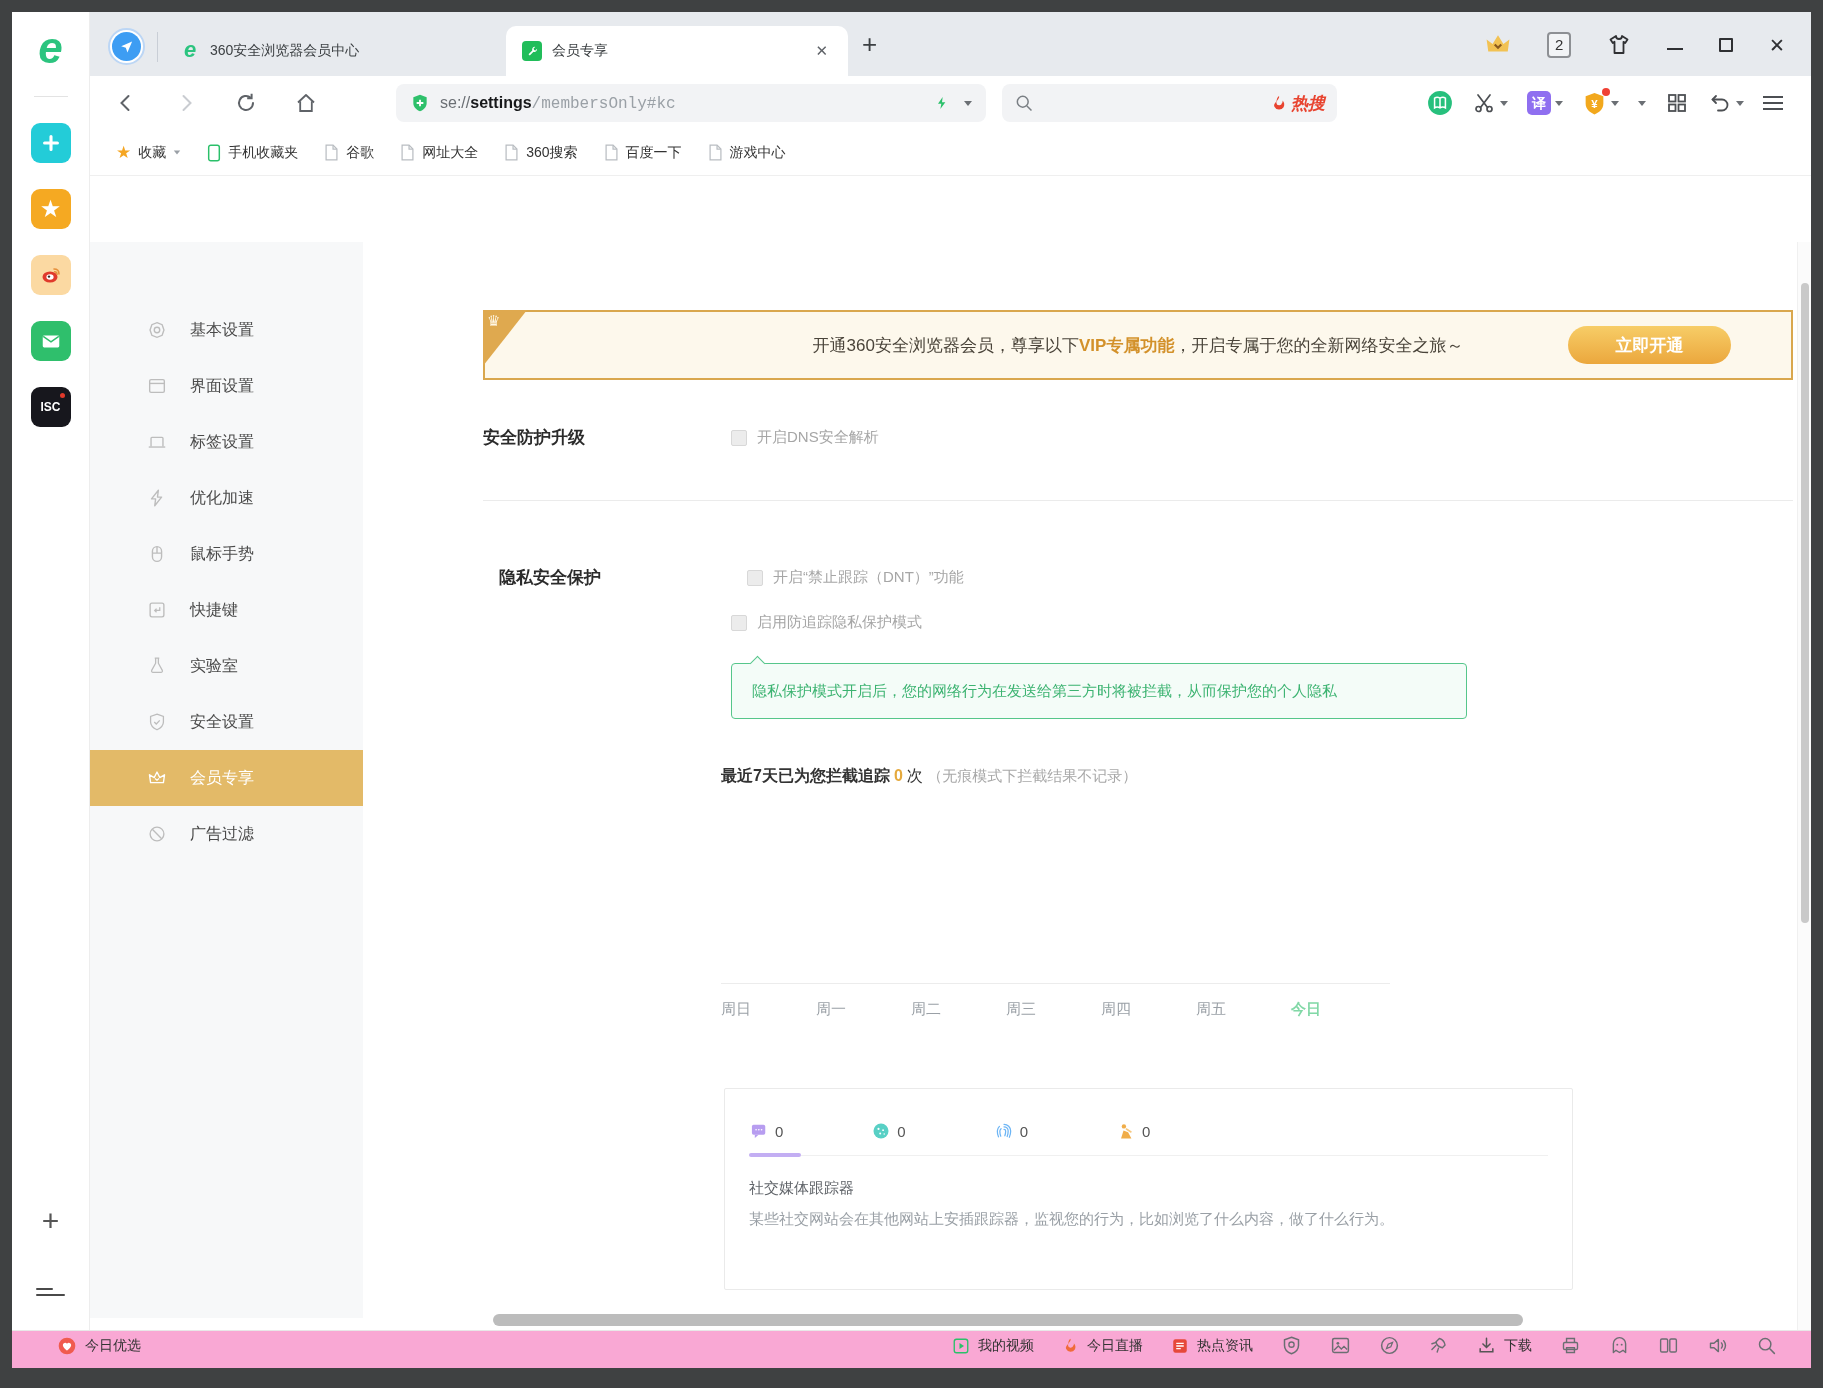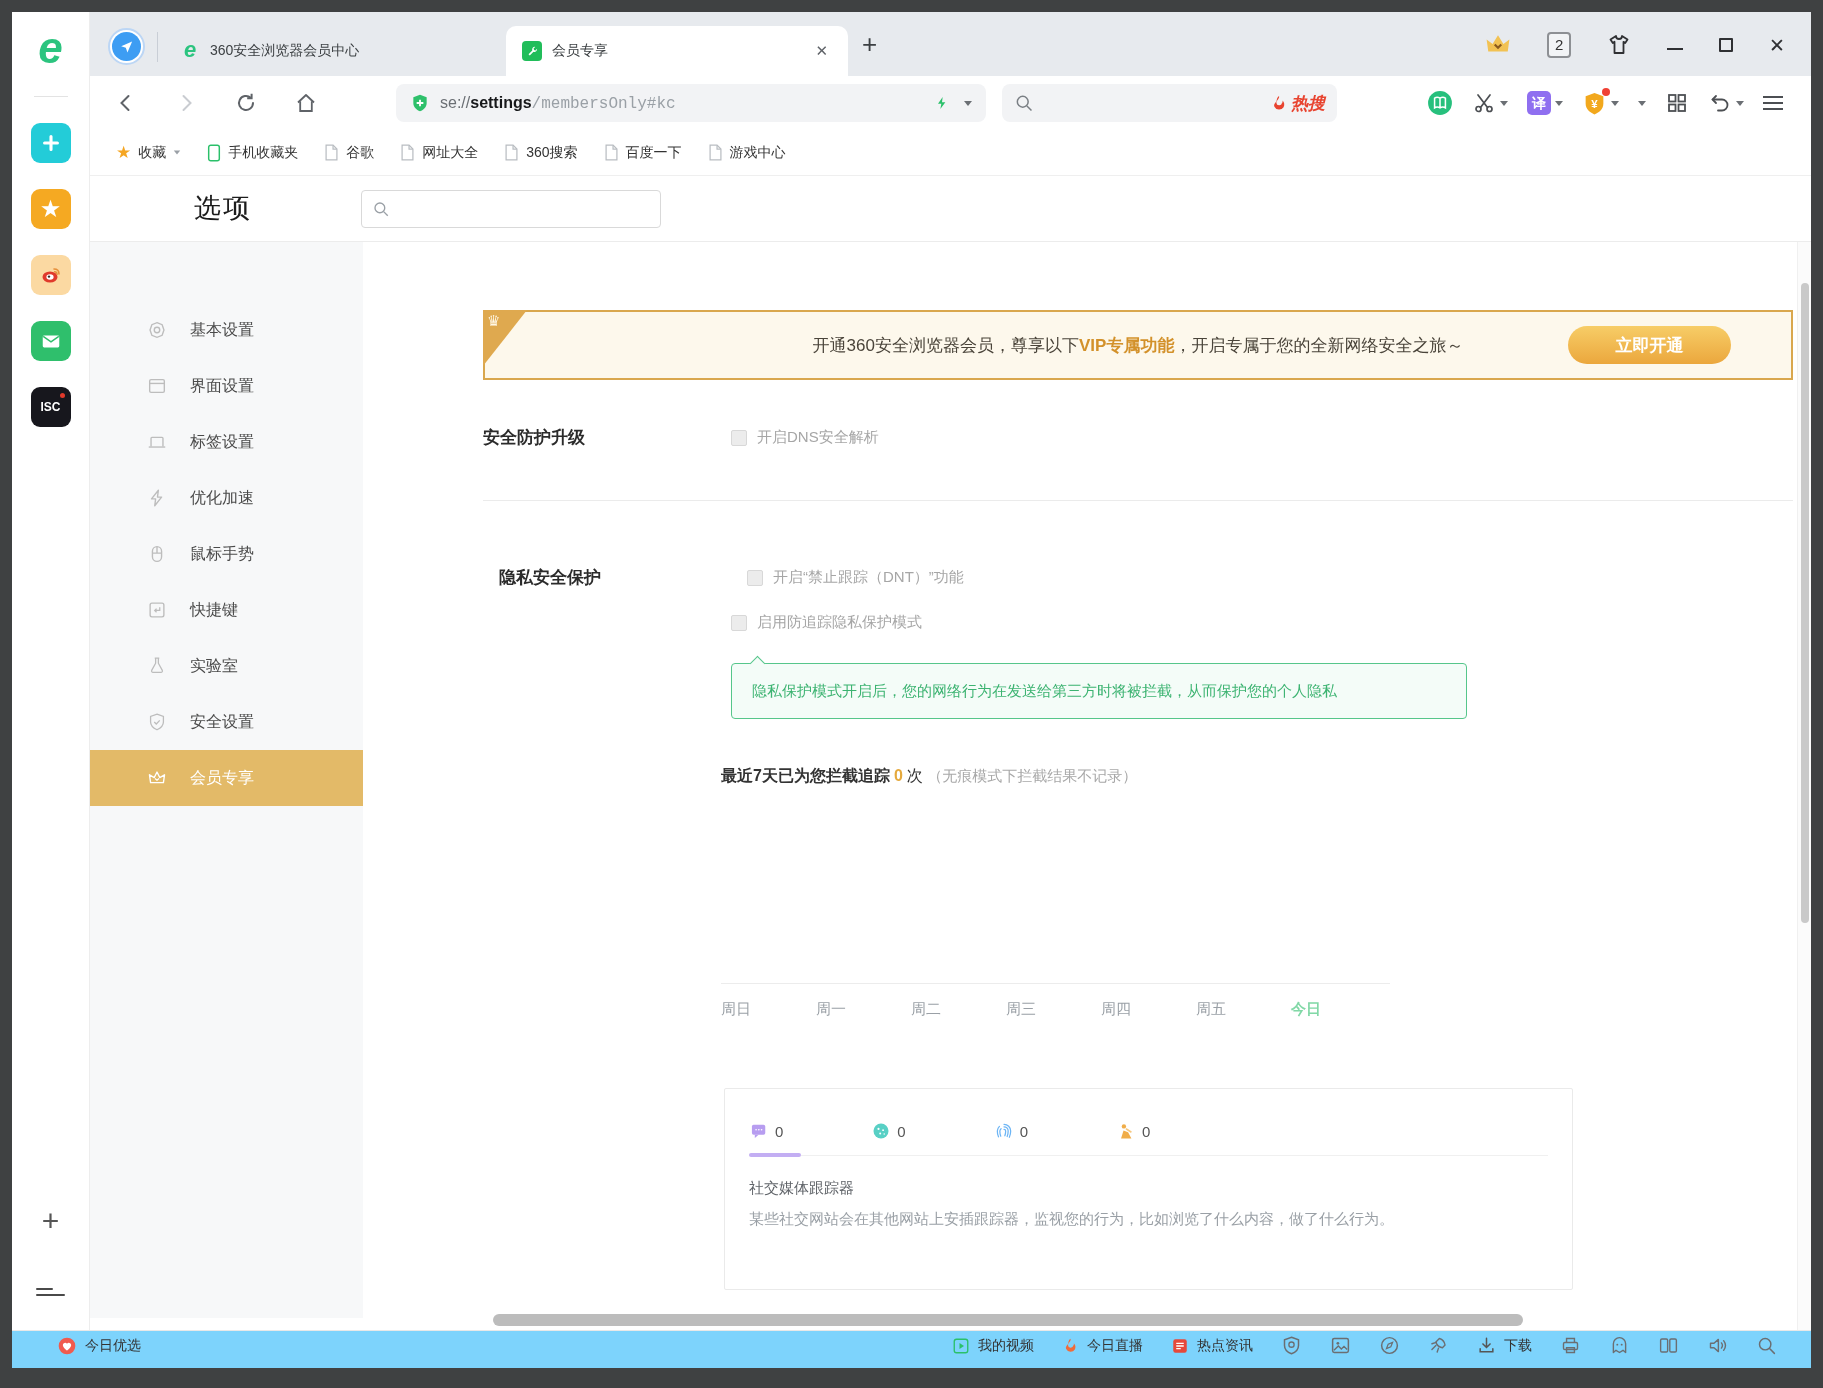--- a/index.html
+++ b/index.html
@@ -120,21 +120,21 @@
   .gl { flex:1; height:1px; background:#f0f0f0; }
   .card-title { margin:22px 24px 0; font-size:15px; color:#5f6368; }
   .card-desc { margin:12px 24px 0; font-size:15px; color:#9aa0a6; }
 
   .vscroll { position:absolute; right:0; top:66px; bottom:0; width:14px; background:#fbfbfb; border-left:1px solid #f0f0f0; }
   .vthumb { position:absolute; left:3px; width:8px; top:41px; height:640px; background:#c9c9c9; border-radius:4px; }
   .hscroll { position:absolute; left:393px; bottom:4px; right:30px; height:12px; }
   .hthumb { position:absolute; left:10px; top:0; width:1030px; height:12px; background:#bcbcbc; border-radius:6px; }
 
   
-  .bottombar { position:absolute; left:0; right:0; bottom:0; height:38px; background:#7dd3fc; border-top:1px solid #e8e8e8; display:flex; align-items:center; padding:0 34px 8px 45px; }
+  .bottombar { position:absolute; left:0; right:0; bottom:0; height:38px; background:#f9a8d4; border-top:1px solid #e8e8e8; display:flex; align-items:center; padding:0 34px 8px 45px; }
   .bb-item { display:flex; align-items:center; gap:8px; font-size:14px; color:#333; cursor:pointer; }
   .bb-right { margin-left:auto; display:flex; align-items:center; gap:28px; }
   .bb-ic { color:#6b6e72; cursor:pointer; }
 </style>
 </head>
 <body>
 
 <div class="win">
 
   <aside class="appstrip">
@@ -365,29 +365,20 @@
     <div class="bm">
       <svg width="15" height="17" viewBox="0 0 18 22">
           <path d="M2 1.5h9l5 5V20.5H2z" stroke="#b9bdc2" stroke-width="1.6" fill="none"></path>
           <path d="M11 1.5v5h5" stroke="#b9bdc2" stroke-width="1.6" fill="none"></path>
         </svg>
       <span>游戏中心</span>
     </div>
   </div>
 
   <div class="page">
-    <div class="page-head">
-      <div class="page-title">选项</div>
-      <div class="opt-search">
-        <svg width="18" height="18" viewBox="0 0 24 24">
-            <circle cx="10.5" cy="10.5" r="6.5" stroke="#9aa0a6" stroke-width="1.8" fill="none"></circle>
-            <path d="M15.5 15.5L21 21" stroke="#9aa0a6" stroke-width="1.8"></path>
-          </svg>
-      </div>
-    </div>
 
     <nav class="set-side">
       <div class="set-item">
         <svg width="22" height="22" viewBox="0 0 24 24">
             <path d="M12 4l5.6 2.2 2 5.8-2 5.8L12 20l-5.6-2.2-2-5.8 2-5.8z" stroke="currentColor" stroke-width="1.5" fill="none"></path>
             <circle cx="12" cy="12" r="3" stroke="currentColor" stroke-width="1.5" fill="none"></circle>
           </svg>
         <span>基本设置</span>
       </div>
       <div class="set-item">
@@ -436,20 +427,27 @@
             <path d="M9 12l2.2 2.2 3.8-4" stroke="currentColor" stroke-width="1.4" fill="none"></path>
           </svg>
         <span>安全设置</span>
       </div>
       <div class="set-item active">
         <svg width="22" height="22" viewBox="0 0 24 24">
             <path d="M5 17l-1.2-8.5L9 11.5 12 5.5l3 6 5.2-3L19 17z" stroke="currentColor" stroke-width="1.5" fill="none" stroke-linejoin="round"></path>
             <path d="M9.8 12.5l2.2 1.8 2.2-1.8" stroke="currentColor" stroke-width="1.3" fill="none"></path>
           </svg>
         <span>会员专享</span>
+      </div>
+      <div class="set-item">
+        <svg width="22" height="22" viewBox="0 0 24 24">
+            <circle cx="12" cy="12" r="7.5" stroke="currentColor" stroke-width="1.5" fill="none"></circle>
+            <path d="M6.9 6.9l10.2 10.2" stroke="currentColor" stroke-width="1.5"></path>
+          </svg>
+        <span>广告过滤</span>
       </div>
     </nav>
 
     <div class="content">
 
       <div class="vip-banner">
         <div class="vip-corner"></div>
         <div class="vip-text"><span>开通360安全浏览器会员，尊享以下</span><b>VIP专属功能</b><span>，开启专属于您的全新网络安全之旅～</span></div>
         <button class="vip-btn">立即开通</button>
       </div>

